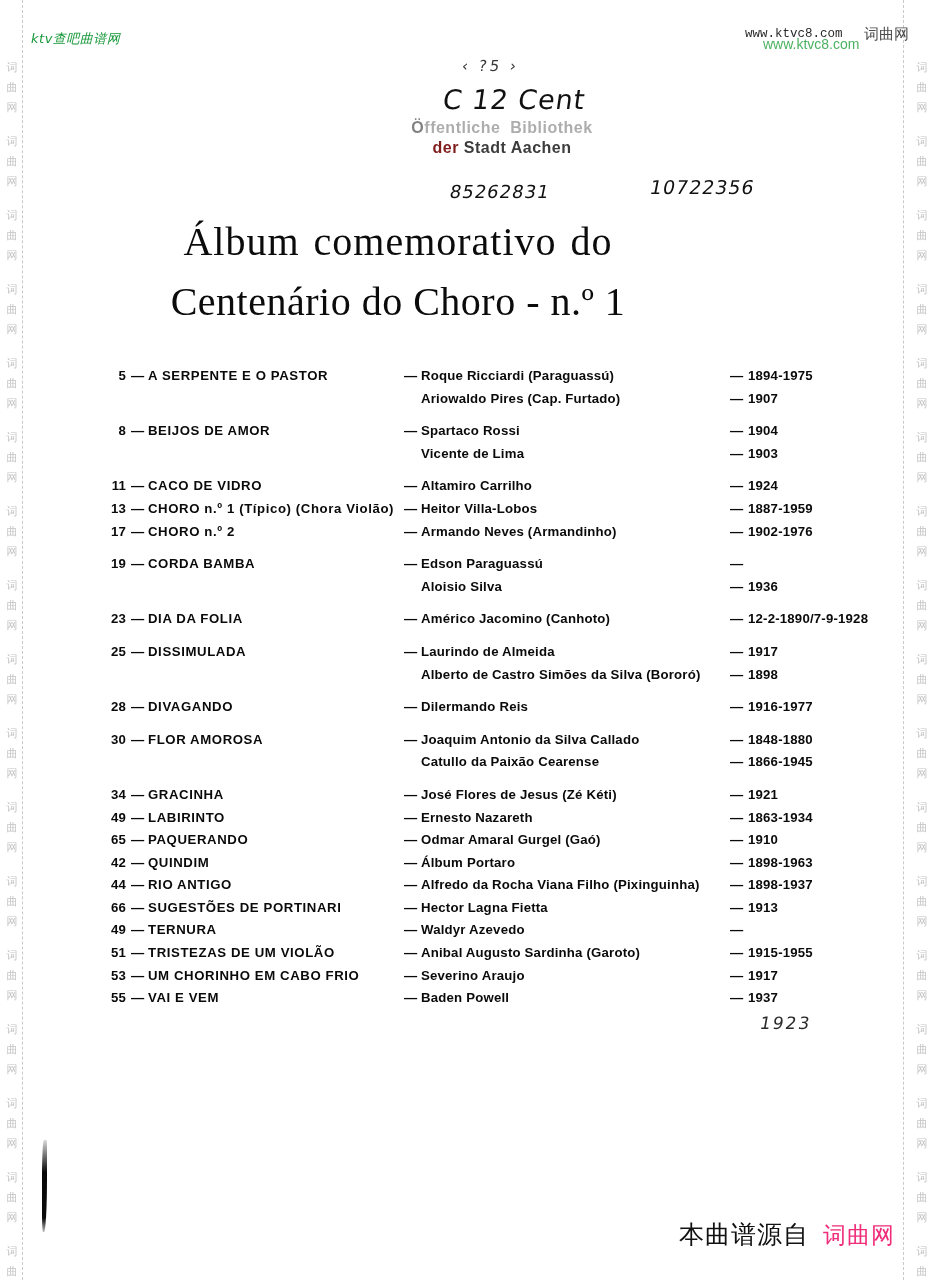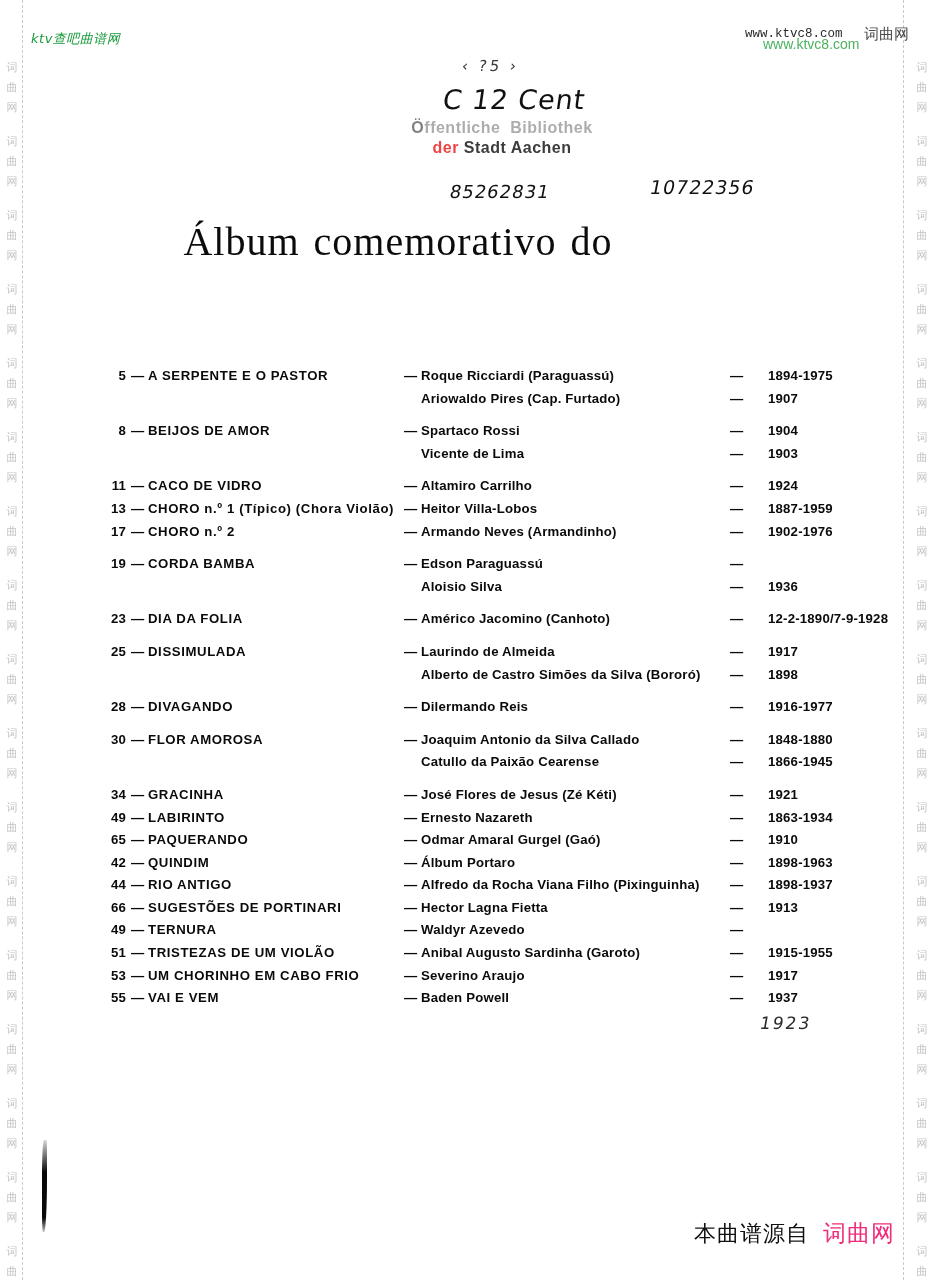--- a/index.html
+++ b/index.html
@@ -162,21 +162,21 @@
     color: #1b1b1b;
     opacity: 1;
   }
   .stamp-l2 {
     font-size: 16px;
     color: #3c3c3c;
     letter-spacing: 0.5px;
     margin-top: 2px;
     white-space: nowrap;
   }
-  .stamp-l2 .ink { color: #ef4444; }
+  .stamp-l2 .ink { color: #7f1d1d; }
 
   
   .title-block {
     position: absolute;
     left: 0;
     top: 212px;
     width: 796px;
     text-align: center;
   }
   .title-line {
@@ -221,21 +221,21 @@
     text-align: right;
   }
   .c-dash1 { left: 131px; }
   .c-title {
     left: 148px;
     letter-spacing: 0.6px;
   }
   .c-dash2 { left: 404px; }
   .c-author { left: 421px; }
   .c-dash3 { left: 730px; }
-  .c-date  { left: 768px; }
+  .c-date  { left: 748px; }
 
   .gap { height: 10px; }
 
   
   .scan-streak {
     position: absolute;
     left: 42px;
     top: 1140px;
     width: 5px;
     height: 92px;
@@ -247,21 +247,21 @@
   .footer {
     position: absolute;
     left: 0;
     top: 1218px;
     width: 895px;
     text-align: right;
     white-space: nowrap;
   }
   .footer-a {
     font-family: Liberation Serif, serif;
-    font-size: 22px;
+    font-size: 25px;
     color: #111111;
     letter-spacing: 1px;
     text-align: right;
   }
   .footer-b {
     font-family: "DejaVu Sans", sans-serif;
     font-size: 23px;
     color: #ef2d7a;
     letter-spacing: 1px;
     margin-left: 14px;
@@ -464,20 +464,21 @@
     <div class="stamp-l2"><span class="ink">der</span> Stadt Aachen</div>
   </div>
 
   <div class="hw hw-num-left">85262831</div>
   <div class="hw hw-num-right">10722356</div>
 
   <div class="title-block">
     <div class="title-line l1">
       <span>Álbum</span><span class="sp"></span><span>comemorativo</span><span class="sp"></span><span>do</span>
     </div>
+    <div class="title-line l2">Centenário do Choro - n.º 1</div>
   </div>
 
   <div class="contents" id="contents">
       <div class="entry">
         <div class="row">
           <div class="cell c-page">5</div>
           <div class="cell c-dash1">—</div>
           <div class="cell c-title">A SERPENTE E O PASTOR</div>
           <div class="cell c-dash2">—</div>
           <div class="cell c-author">Roque Ricciardi (Paraguassú)</div>

